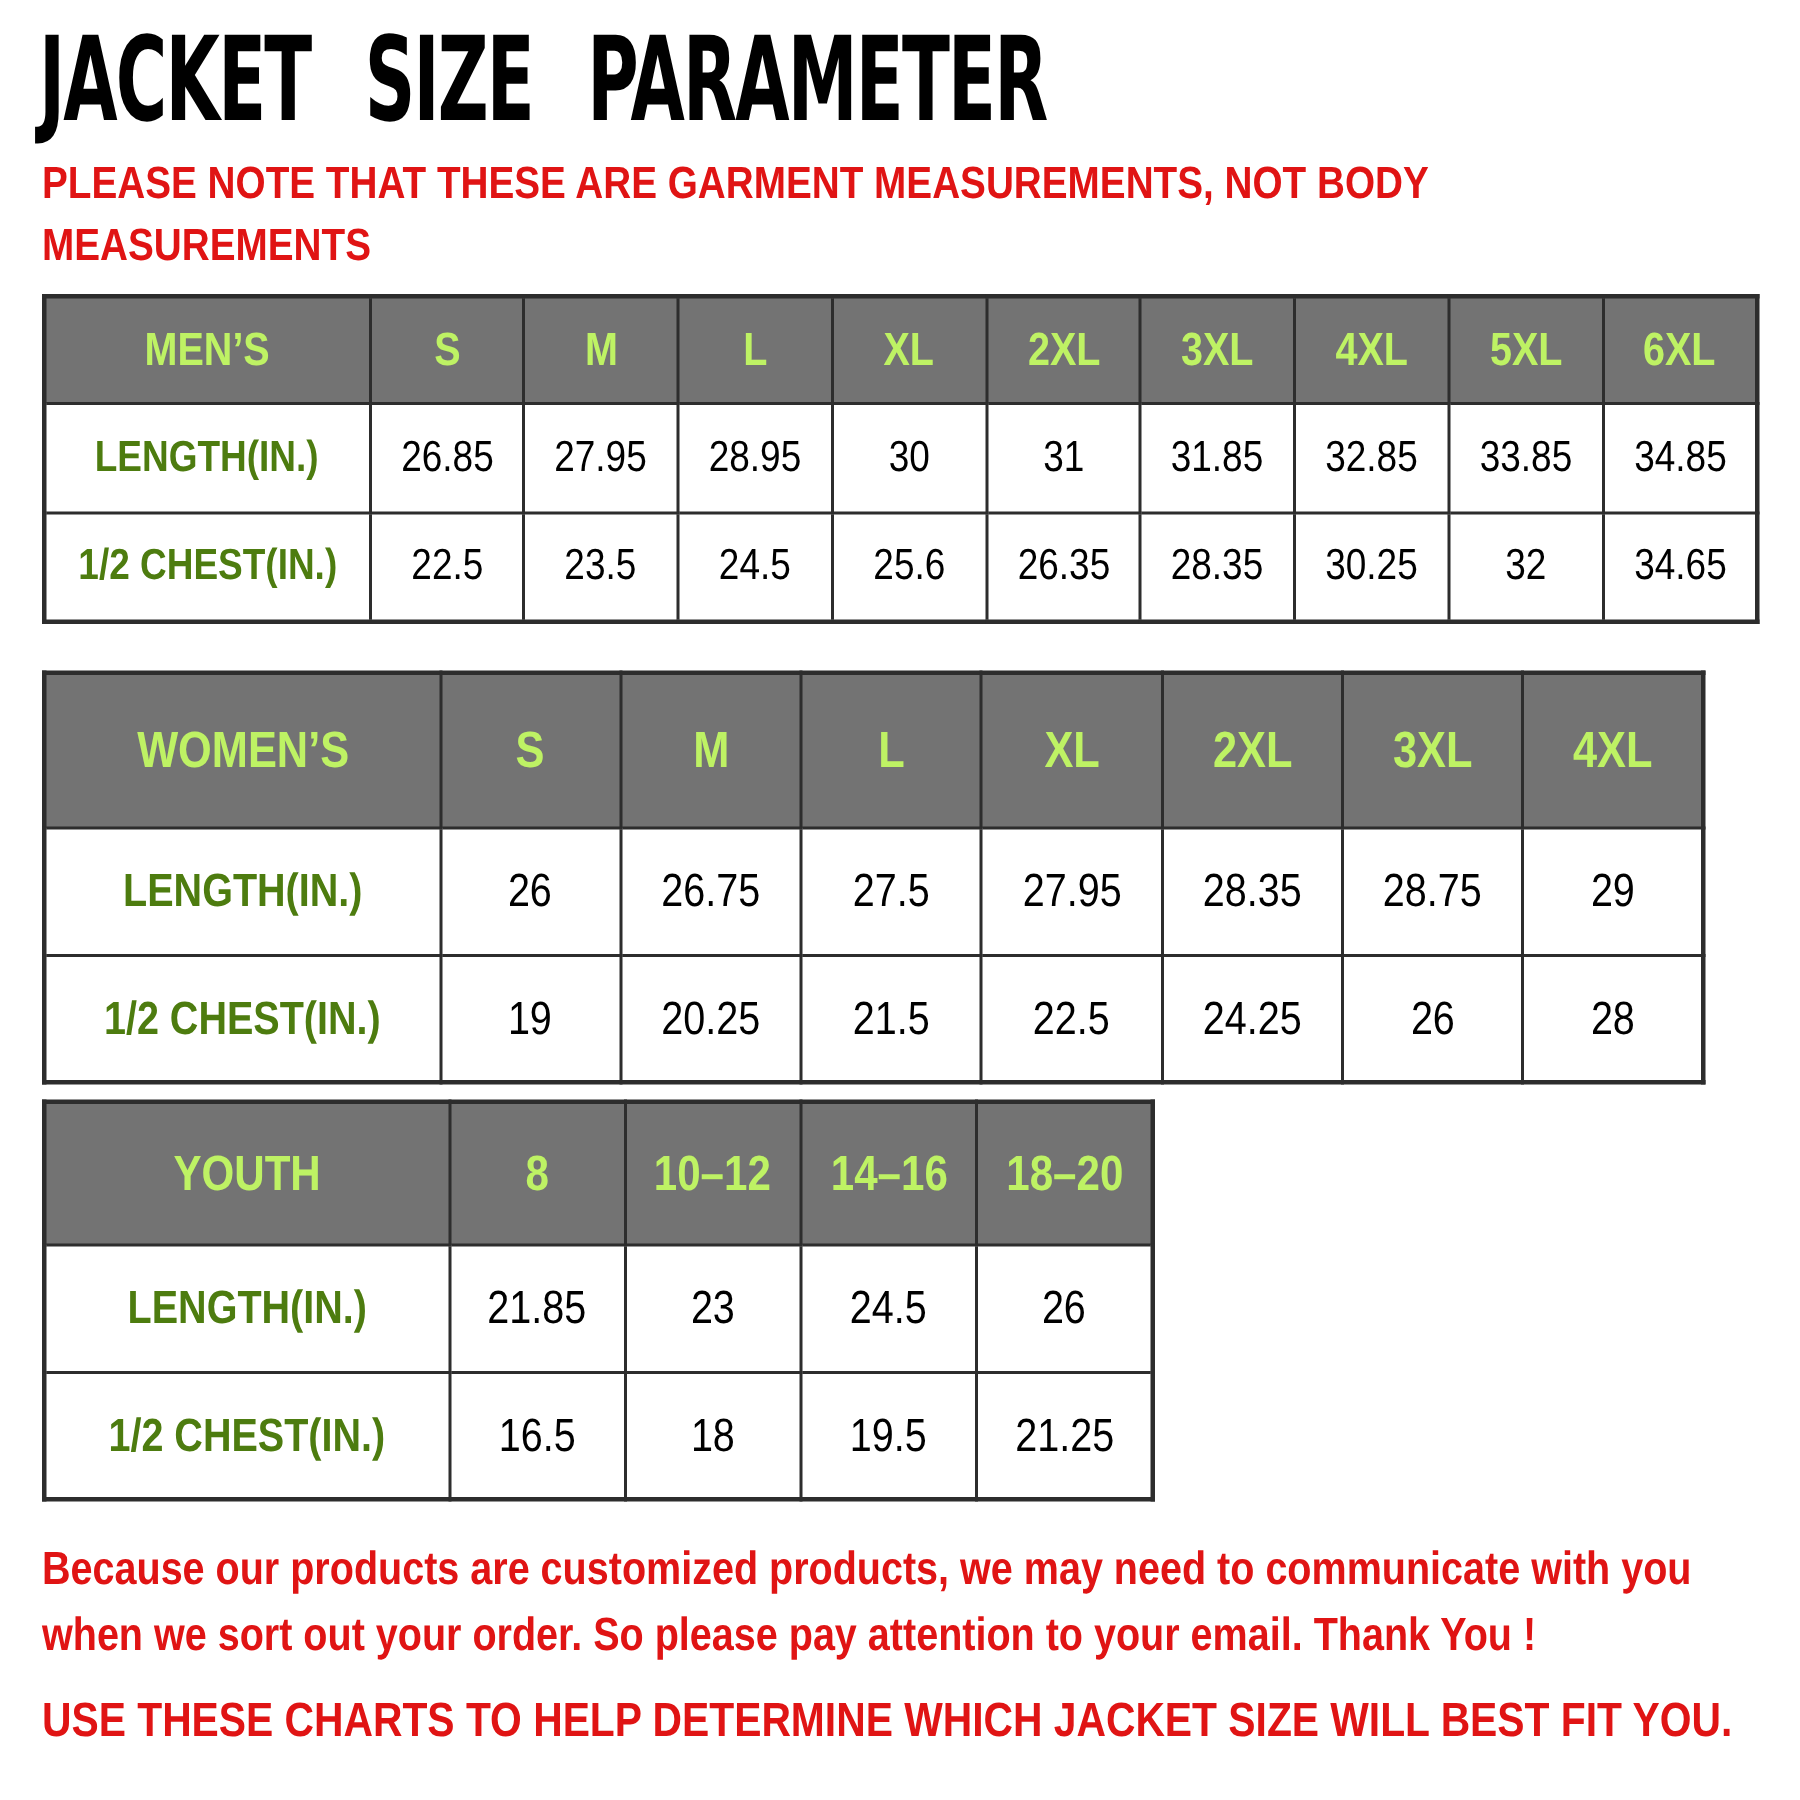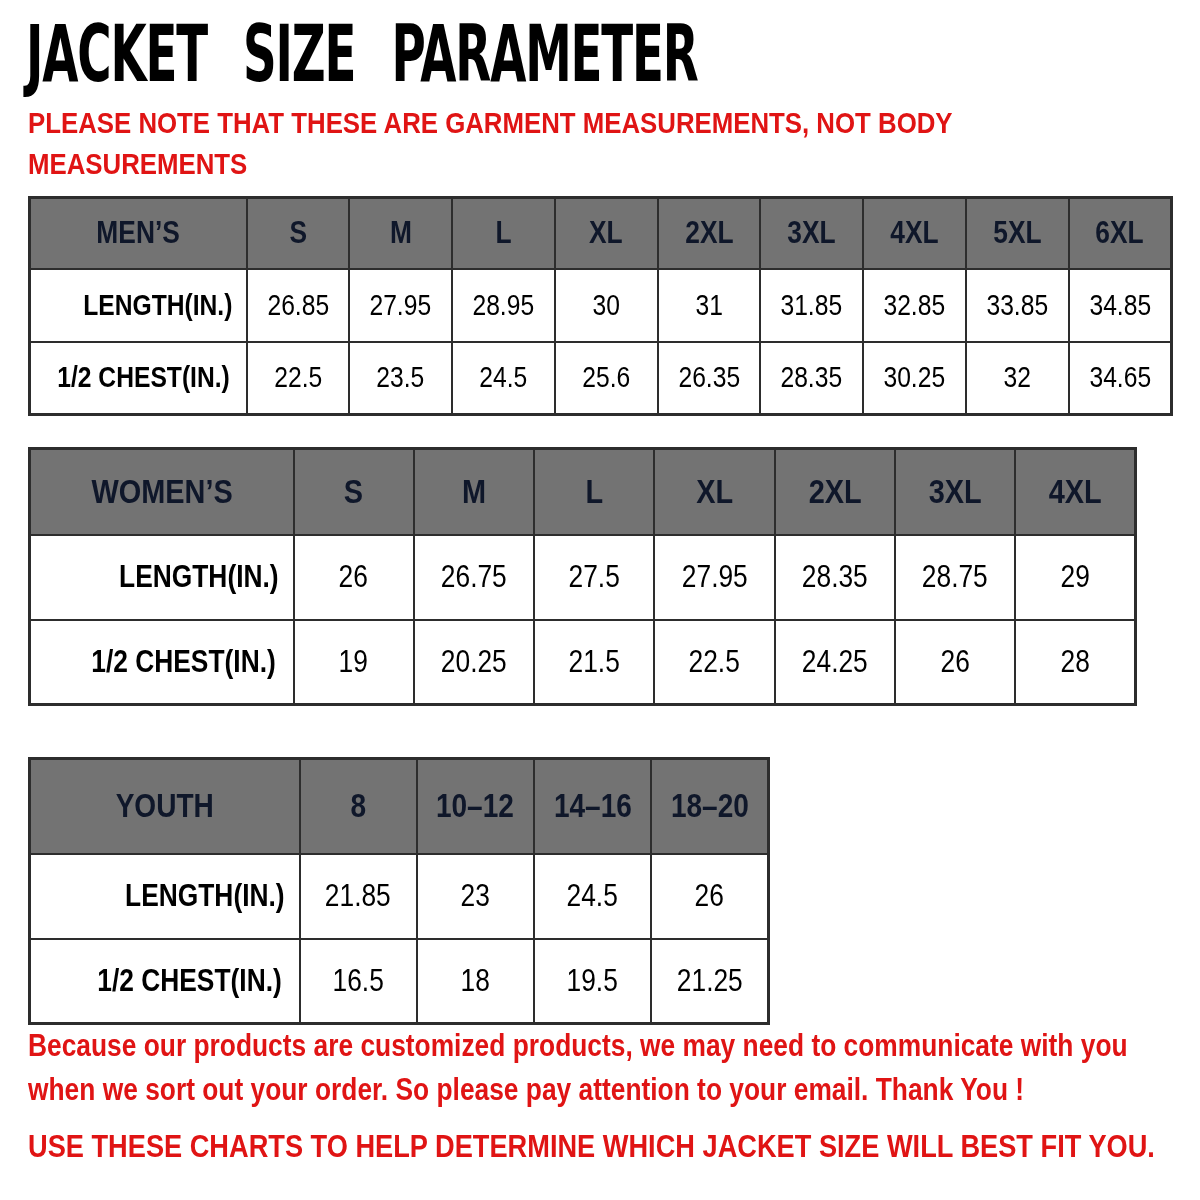--- a/index.html
+++ b/index.html
@@ -19,40 +19,40 @@
   .note {
     position: absolute; left: 28px; top: 103px;
     color: #e01414; font-size: 30px; font-weight: 600;
     line-height: 1.35; white-space: nowrap;
     transform: scaleX(0.86); transform-origin: left top;
   }
 
   
   table { position: absolute; border-collapse: collapse; table-layout: fixed; background: #fff; border: 3px solid #2d2d2d; }
   th, td { border: 2px solid #2d2d2d; text-align: center; vertical-align: middle; padding: 0; }
-  thead th { background: #737373; color: #0f172a; font-weight: 700; }
-  tbody th { background: #ffffff; color: #000000; font-weight: 600; text-align: right; }
+  thead th { background: #737373; color: #bef264; font-weight: 700; }
+  tbody th { background: #ffffff; color: #4d7c0f; font-weight: 600; }
   tbody td { color: #000000; font-weight: 500; }
   .cv { display: inline-block; transform: scaleX(0.85); transform-origin: center center; white-space: nowrap; }
 
   .t-mens   { left: 28px; top: 196px; width: 1145px; }
   .t-mens   thead th { font-size: 31px; }
   .t-mens   thead tr { height: 71px; }
   .t-mens   tbody tr { height: 73px; }
   .t-mens   tbody th, .t-mens tbody td { font-size: 29px; }
   .t-mens   thead th:first-child { width: 217px; }
 
   .t-womens { left: 28px; top: 447px; width: 1109px; }
   .t-womens thead th { font-size: 34px; }
-  .t-womens thead tr { height: 86px; margin-top: 28px; }
+  .t-womens thead tr { height: 103px; margin-top: 28px; }
   .t-womens tbody tr { height: 85px; }
   .t-womens tbody th, .t-womens tbody td { font-size: 31px; }
   .t-womens thead th:first-child { width: 264px; }
 
-  .t-youth  { left: 28px; top: 733px; width: 742px; margin-top: 24px; }
+  .t-youth  { left: 28px; top: 733px; width: 742px; }
   .t-youth  thead th { font-size: 33px; }
   .t-youth  thead tr { height: 95px; }
   .t-youth  tbody tr { height: 85px; }
   .t-youth  tbody th, .t-youth tbody td { font-size: 31px; }
   .t-youth  thead th:first-child { width: 270px; }
 
   
   .footer-para {
     position: absolute; left: 28px; top: 1024px;
     color: #e01414; font-size: 31px; font-weight: 600;

